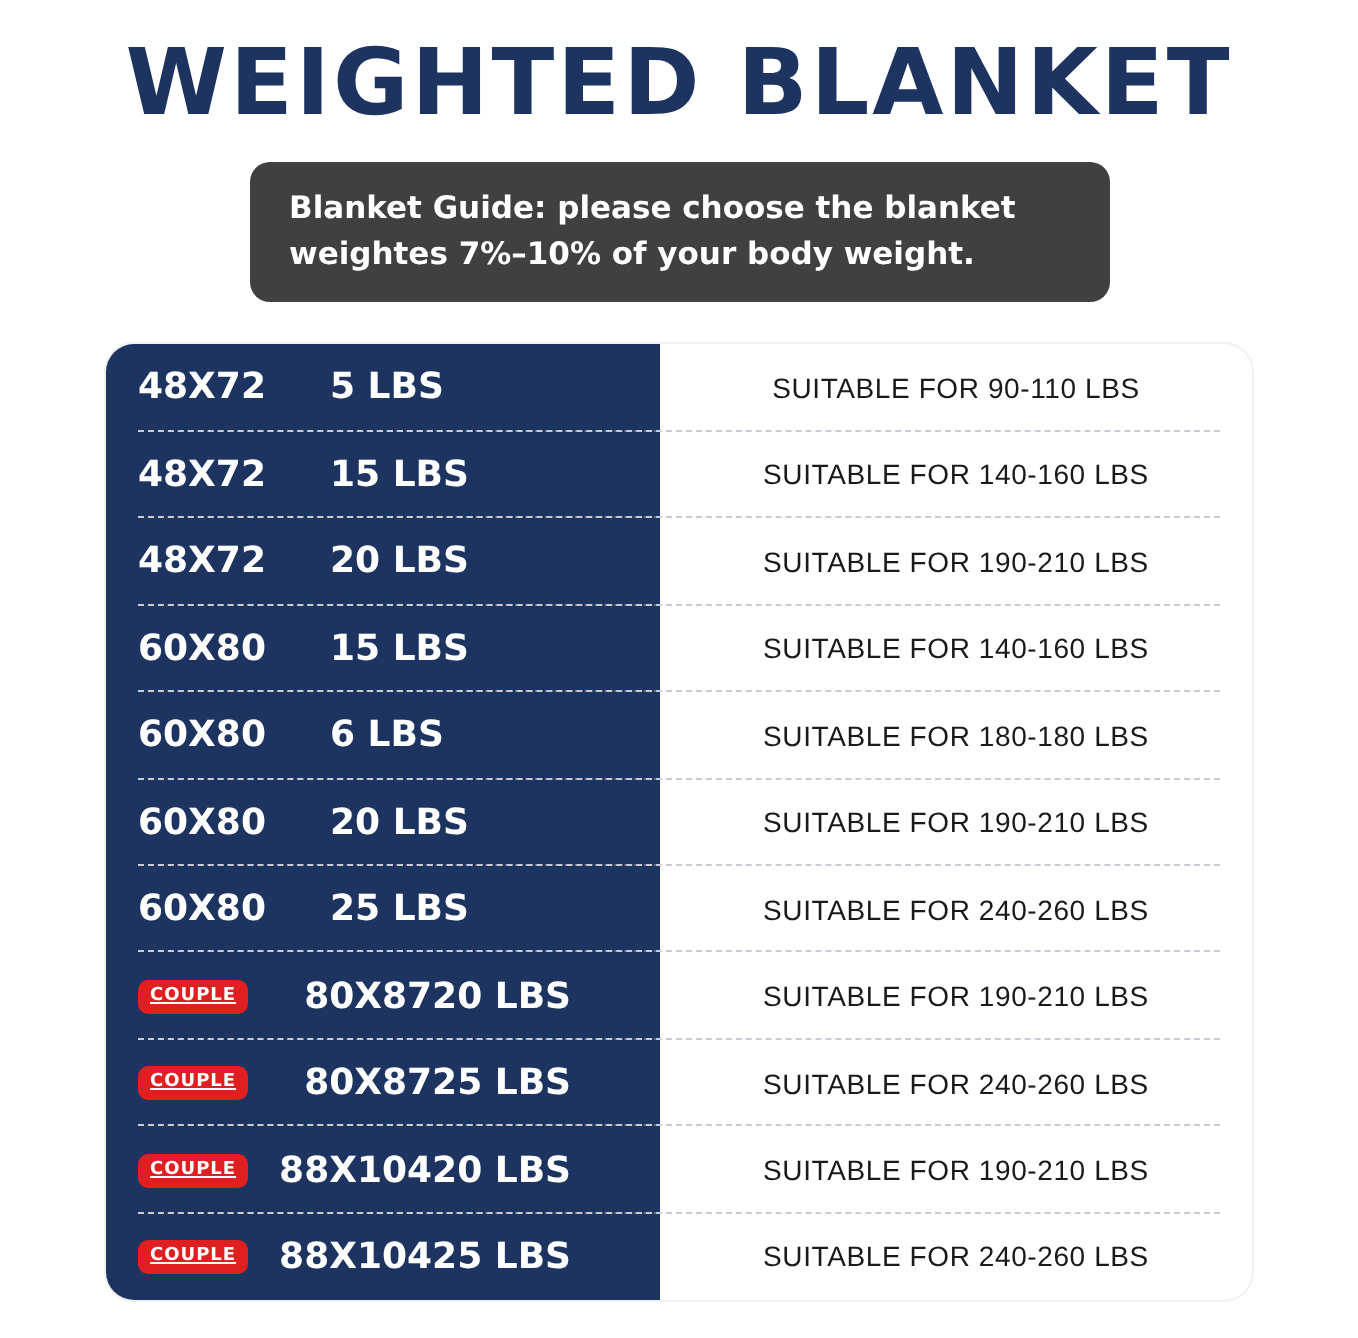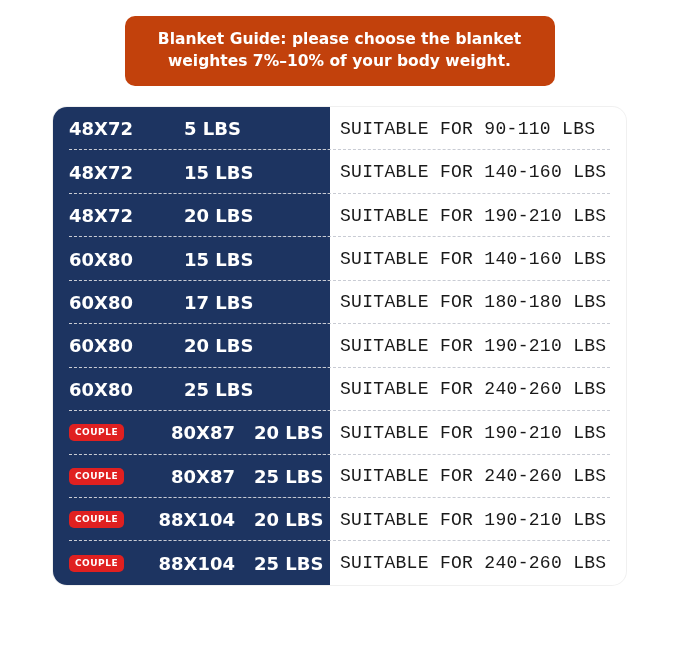--- a/index.html
+++ b/index.html
@@ -26,26 +26,26 @@
     font-size: 46px;
     font-weight: bold;
     letter-spacing: 1.5px;
     margin-top: 17px;
     line-height: 1.05;
     font-family: "DejaVu Sans", sans-serif;
   }
   .guide-box {
     margin: 16px auto 0 auto;
     width: 430px;
-    background: #c2410c;
+    background: #404040;
     color: #ffffff;
     border-radius: 10px;
     padding: 12px 20px 13px 20px;
     box-sizing: border-box;
-    text-align: center;
+    text-align: left;
     font-size: 15.5px;
     font-weight: bold;
     line-height: 1.45;
     font-family: "DejaVu Sans", sans-serif;
   }
   .table-wrap {
     position: relative;
     margin: 21px auto 0 auto;
     width: 573px;
     height: 478px;
@@ -94,34 +94,34 @@
     border-bottom: 1px dashed #5d6c8c;
   }
   .cell-left {
     width: 277px;
     position: relative;
     display: flex;
     align-items: center;
     color: #ffffff;
     box-sizing: border-box;
     padding-left: 16px;
-    gap: 19px;
   }
   .badge {
     display: inline-block;
     background: #e02020;
     color: #ffffff;
     font-size: 9px;
     font-weight: bold;
     letter-spacing: 0.5px;
     border-radius: 5px;
     padding: 4px 6px 4px 6px;
     margin-right: 6px;
     line-height: 1;
     font-family: "DejaVu Sans", sans-serif;
+    text-decoration: underline;
   }
   .size {
     font-size: 18px;
     font-weight: bold;
     font-family: "DejaVu Sans", sans-serif;
     min-width: 96px;
     text-align: left;
   }
   .size.with-badge {
     min-width: 86px;
@@ -130,34 +130,35 @@
   .weight {
     font-size: 18px;
     font-weight: bold;
     font-family: "DejaVu Sans", sans-serif;
   }
   .cell-right {
     flex: 1;
     position: relative;
     display: flex;
     align-items: center;
-    justify-content: flex-start;
+    justify-content: center;
     color: #1a1a1a;
-    font-size: 18px;
+    font-size: 14px;
     letter-spacing: 0.3px;
-    font-family: Liberation Mono, monospace;
+    font-family: Liberation Sans, sans-serif;
     padding: 0 10px;
     box-sizing: border-box;
   }
 </style>
 </head>
 <body>
 
 <div class="page">
 
+  <div class="title">WEIGHTED BLANKET</div>
 
   <div class="guide-box">
     <span>Blanket Guide: please choose the blanket weightes 7%–10% of your body weight.</span>
   </div>
 
   <div class="table-wrap">
     <div class="table-left-bg"></div>
     <div class="rows" id="rows">
         <div class="row">
           <div class="cell-left">
@@ -191,21 +192,21 @@
             <span class="size">60X80</span>
             <span class="weight">15 LBS</span>
           </div>
           <div class="cell-right">
             <span>SUITABLE FOR 140-160 LBS</span>
           </div>
         </div>
         <div class="row">
           <div class="cell-left">
             <span class="size">60X80</span>
-            <span class="weight">17 LBS</span>
+            <span class="weight">6 LBS</span>
           </div>
           <div class="cell-right">
             <span>SUITABLE FOR 180-180 LBS</span>
           </div>
         </div>
         <div class="row">
           <div class="cell-left">
             <span class="size">60X80</span>
             <span class="weight">20 LBS</span>
           </div>

